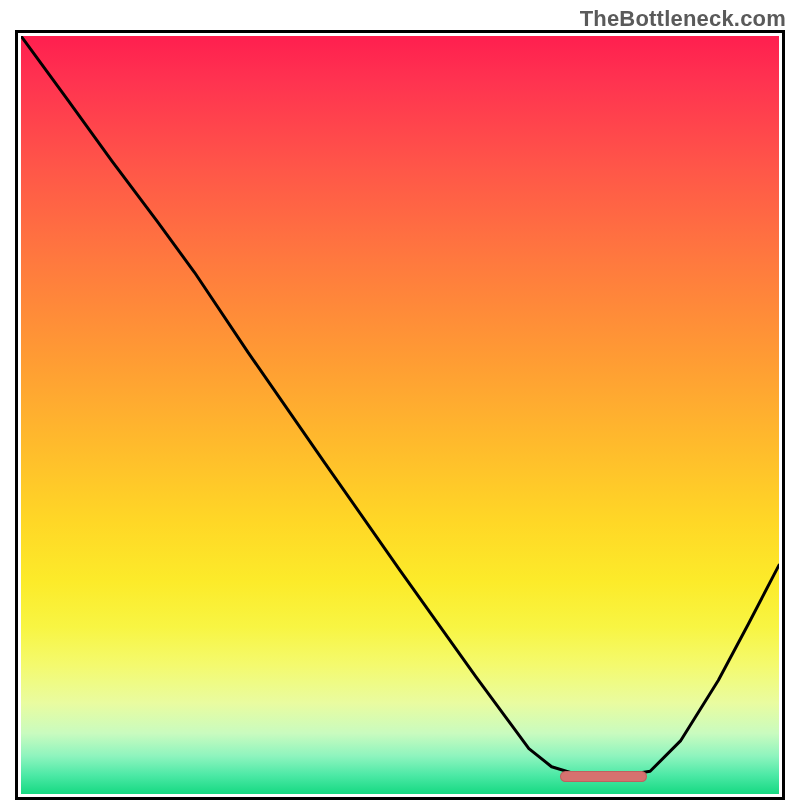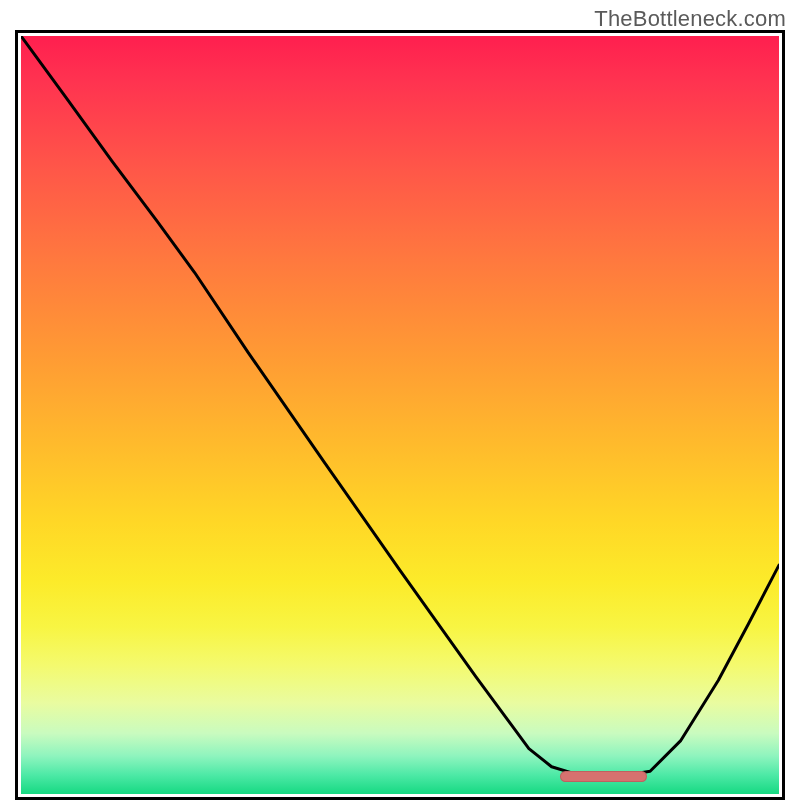--- a/index.html
+++ b/index.html
@@ -62,21 +62,21 @@
     border-radius: 6px;
     background: #d6716f;
     box-shadow: 0 0 0 1px rgba(120,50,50,0.25) inset;
   }
   .watermark {
     position: absolute;
     top: 6px;
     right: 14px;
     color: #5a5a5a;
     font-size: 22px;
-    font-weight: 400;
+    font-weight: 700;
     letter-spacing: 0.2px;
     user-select: none;
   }
 </style>
 </head>
 <body>
 
 <div class="watermark">TheBottleneck.com</div>
 
 <div class="frame">

